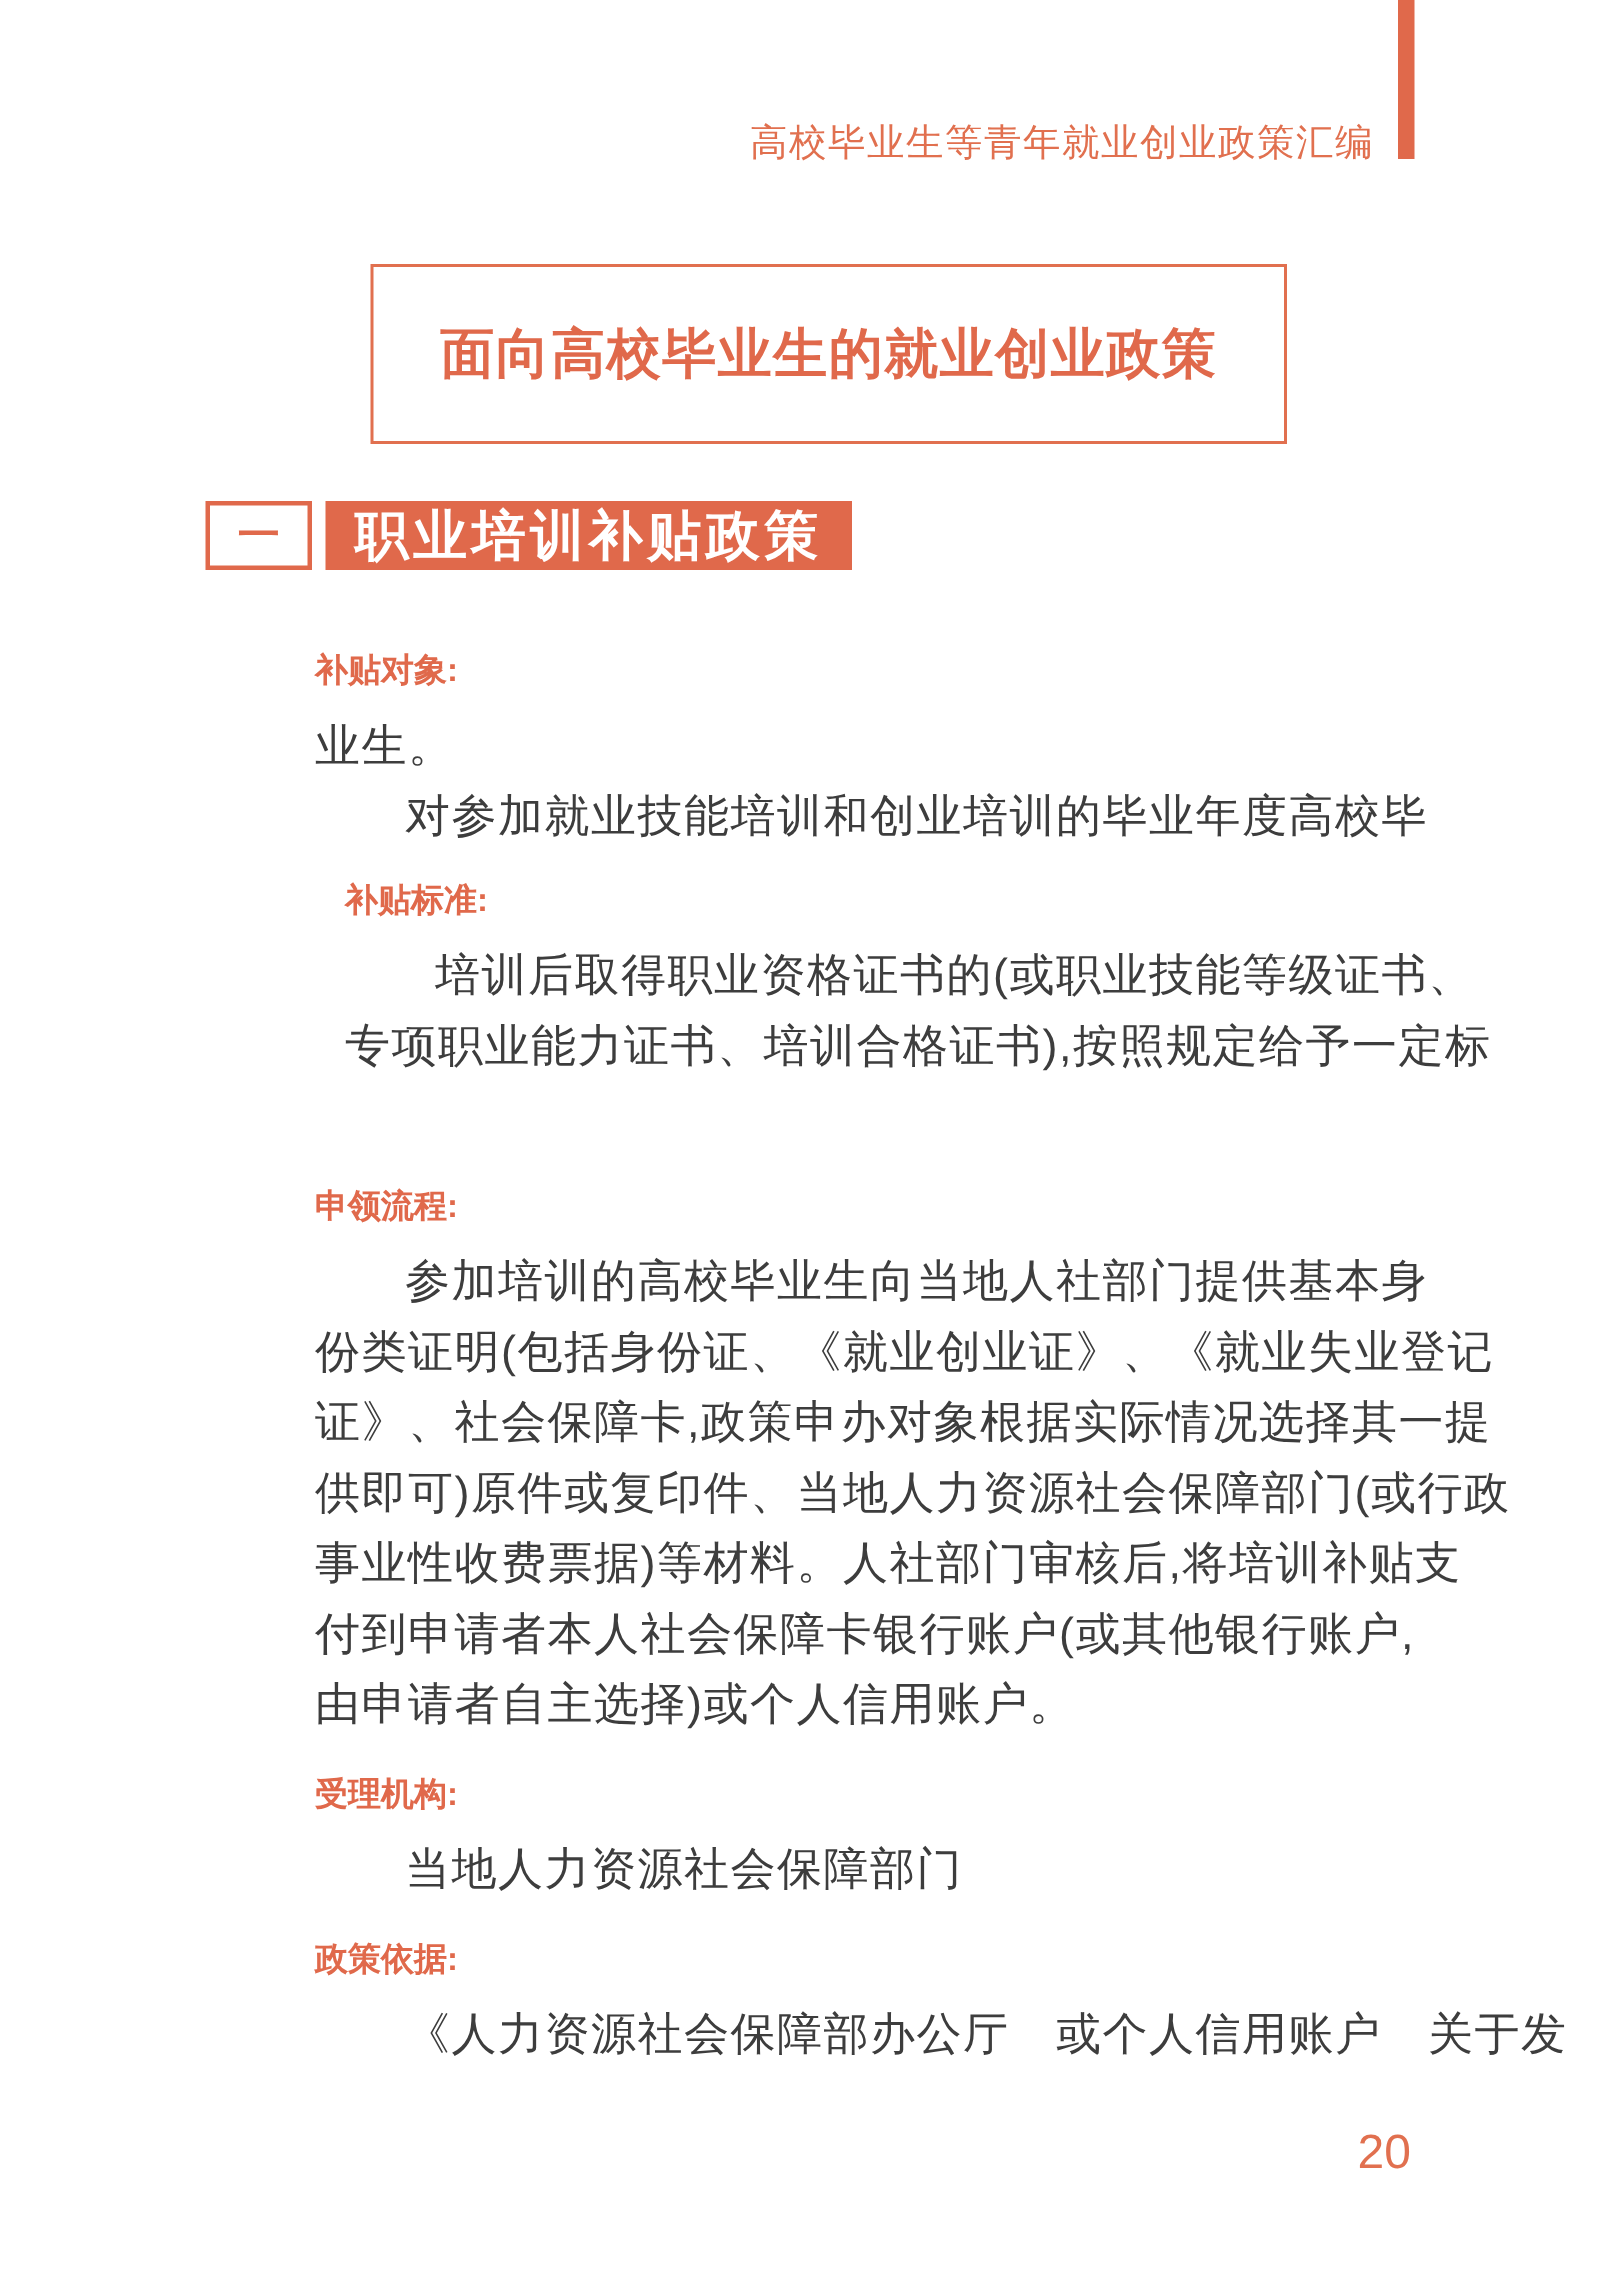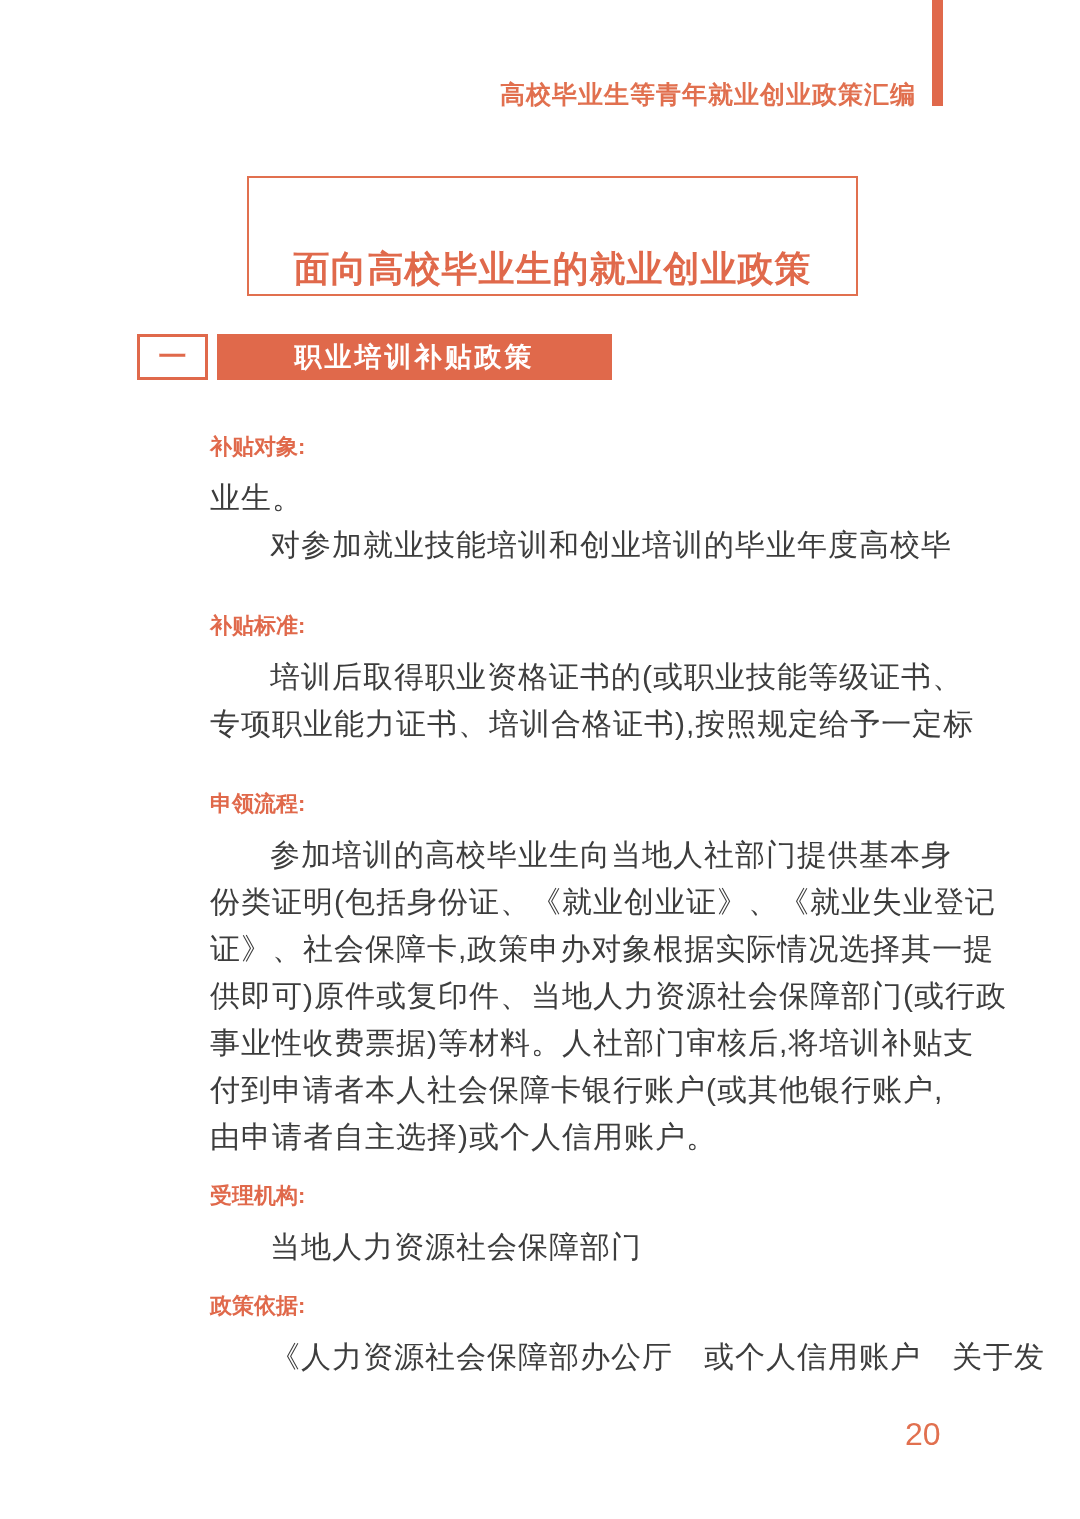--- a/index.html
+++ b/index.html
@@ -25,34 +25,34 @@
   .top-bar {
     position: absolute;
     left: 932px; top: 0;
     width: 11px; height: 106px;
     background: var(--accent);
   }
   .header-title {
     position: absolute;
     top: 78px; right: 164px;
     font-size: 25px;
-    font-weight: bold;
+    font-weight: normal;
     letter-spacing: 1px;
     color: var(--accent-soft);
     white-space: nowrap;
   }
 
   
   .title-box {
     position: absolute;
     left: 247px; top: 176px;
     width: 611px; height: 120px;
     border: 2px solid var(--accent-soft);
     display: flex;
-    align-items: flex-end;
+    align-items: center;
     justify-content: center;
   }
   .title-box-text {
     font-size: 36px;
     font-weight: bold;
     letter-spacing: 1px;
     color: var(--accent);
     white-space: nowrap;
   }
 
@@ -66,26 +66,26 @@
     display: flex;
     align-items: center;
     justify-content: center;
     font-size: 28px;
     font-weight: bold;
     color: var(--accent);
   }
   .banner-title {
     position: absolute;
     left: 217px; top: 334px;
-    width: 395px; height: 46px;
+    width: 351px; height: 46px;
     background: var(--accent);
     display: flex;
     align-items: center;
     justify-content: center;
-    font-size: 27px;
+    font-size: 36px;
     font-weight: bold;
     letter-spacing: 3px;
     color: #FFFFFF;
     white-space: nowrap;
   }
 
   
   .section {
     position: absolute;
     left: 210px;
@@ -101,21 +101,21 @@
   .para-line {
     font-size: 30px;
     line-height: 47px;
     letter-spacing: 1px;
     color: var(--body-text);
     white-space: nowrap;
   }
   .para-line.indent { text-indent: 2em; }
 
   .s1 { top: 420px; }
-  .s2 { top: 599px; }
+  .s2 { top: 573px; margin-left: 20px; }
   .s3 { top: 777px; }
   .s4 { top: 1169px; }
   .s5 { top: 1279px; }
 
   .page-number {
     position: absolute;
     left: 905px; top: 1392px;
     font-size: 32px;
     color: var(--accent-soft);
     margin-top: 24px;

